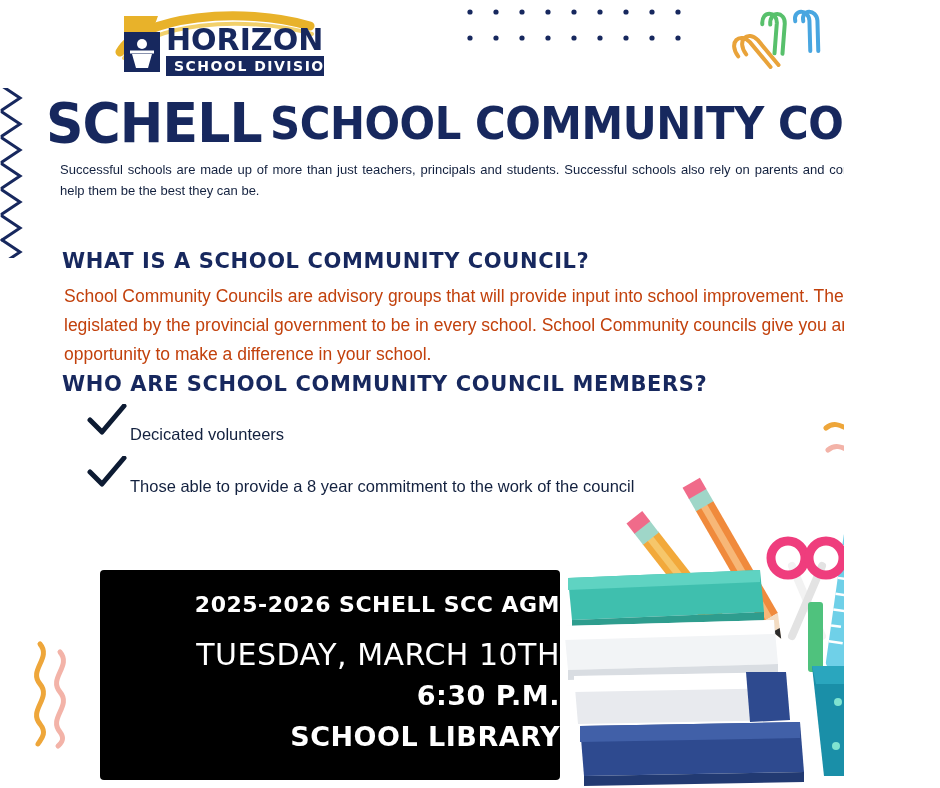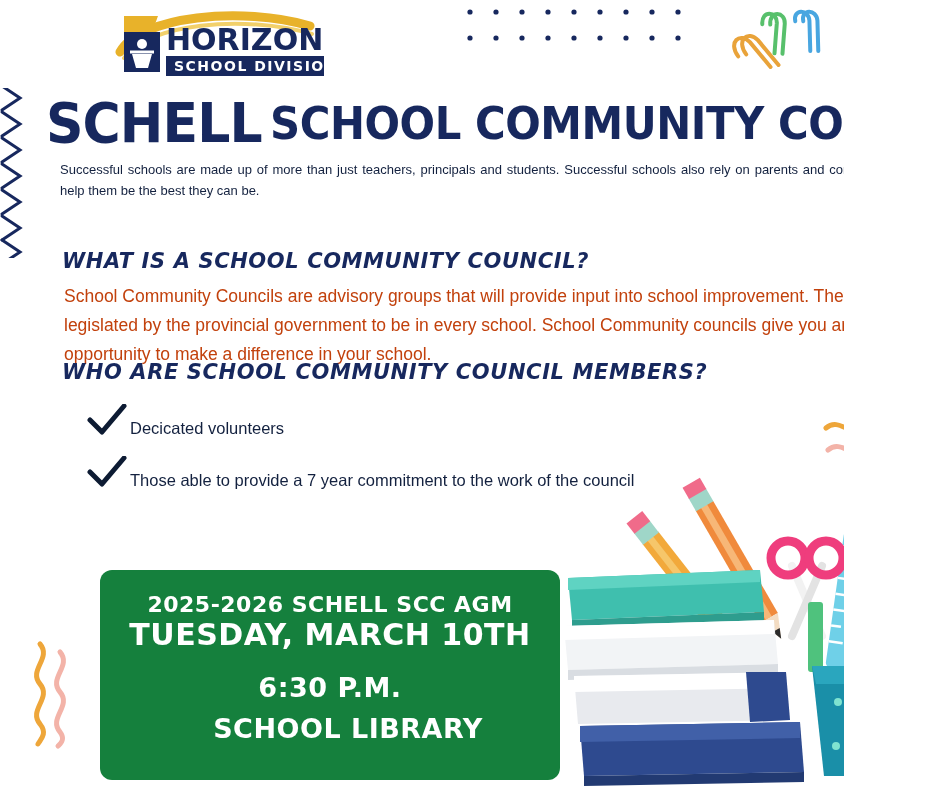--- a/index.html
+++ b/index.html
@@ -105,24 +105,23 @@
   }
 
   .section-head {
     position: absolute;
     font-family: "DejaVu Sans", sans-serif;
     font-weight: 700;
     font-size: 21px;
     letter-spacing: 0.6px;
     color: #17285e;
     text-transform: uppercase;
-    font-style: italic;
   }
   .section-head.h1 { left: 62px; top: 249px; }
-  .section-head.h2 { left: 62px; top: 360px; }
+  .section-head.h2 { left: 62px; top: 372px; }
 
   .body-text {
     position: absolute;
     left: 64px;
     top: 282px;
     width: 862px;
     font-size: 17.5px;
     line-height: 1.67;
     color: #c2410c;
   }
@@ -130,21 +129,21 @@
   
   .checklist {
     position: absolute;
     left: 86px;
     top: 408px;
     width: 560px;
   }
   .check-item {
     position: relative;
     display: flex;
-    align-items: center;
+    align-items: flex-end;
     margin-bottom: 14px;
     min-height: 34px;
   }
   .check-mark {
     width: 44px;
     flex: 0 0 44px;
     position: relative;
     top: -4px;
   }
   .check-text {
@@ -154,49 +153,49 @@
     padding-top: 4px;
   }
 
   
   .event-box {
     position: absolute;
     left: 100px;
     top: 570px;
     width: 460px;
     height: 210px;
-    background: #15803d;
-    border-radius: 12px;
+    background: #000000;
+    border-radius: 4px;
     color: #ffffff;
-    text-align: center;
+    text-align: right;
     padding-top: 22px;
     box-sizing: border-box;
   }
   .event-line1 {
     font-family: "DejaVu Sans", sans-serif;
     font-weight: 700;
     font-size: 22px;
     letter-spacing: 0.5px;
     text-transform: uppercase;
   }
   .event-line2 {
     font-family: "DejaVu Sans", sans-serif;
-    font-weight: 700;
+    font-weight: 400;
     font-size: 30px;
     letter-spacing: 0.5px;
     text-transform: uppercase;
-    margin-top: 0;
+    margin-top: 20px;
   }
   .event-line3 {
     font-family: "DejaVu Sans", sans-serif;
     font-weight: 700;
     font-size: 27px;
     letter-spacing: 0.5px;
     text-transform: uppercase;
-    margin-top: 20px;
+    margin-top: 8px;
   }
   .event-line4 {
     font-family: "DejaVu Sans", sans-serif;
     font-weight: 700;
     font-size: 27px;
     letter-spacing: 0.5px;
     text-transform: uppercase;
     margin-top: 10px;
     margin-left: 36px;
   }
@@ -322,21 +321,21 @@
       <span class="check-text">Decicated volunteers</span>
     </div>
 
 
     <div class="check-item">
       <span class="check-mark">
         <svg width="44" height="34" viewBox="0 0 44 34" xmlns="http://www.w3.org/2000/svg">
           <path d="M4 16 L 16 28 L 38 2" stroke="#0d1b33" stroke-width="5" fill="none" stroke-linecap="round" stroke-linejoin="round"></path>
         </svg>
       </span>
-      <span class="check-text">Those able to provide a 7 year commitment to the work of the council</span>
+      <span class="check-text">Those able to provide a 8 year commitment to the work of the council</span>
     </div>
 
   </div>
 
   <div class="squiggle-left">
     <svg width="60" height="110" viewBox="0 0 60 110" xmlns="http://www.w3.org/2000/svg" fill="none" stroke-width="5" stroke-linecap="round">
       <path d="M18 4 C 30 18, 6 30, 18 44 C 30 58, 6 70, 18 84 C 26 94, 18 100, 16 104" stroke="#eea63a"></path>
       <path d="M38 12 C 50 26, 26 38, 38 52 C 50 66, 26 78, 38 92 C 44 100, 38 104, 36 106" stroke="#f3b3a8"></path>
     </svg>
   </div>

